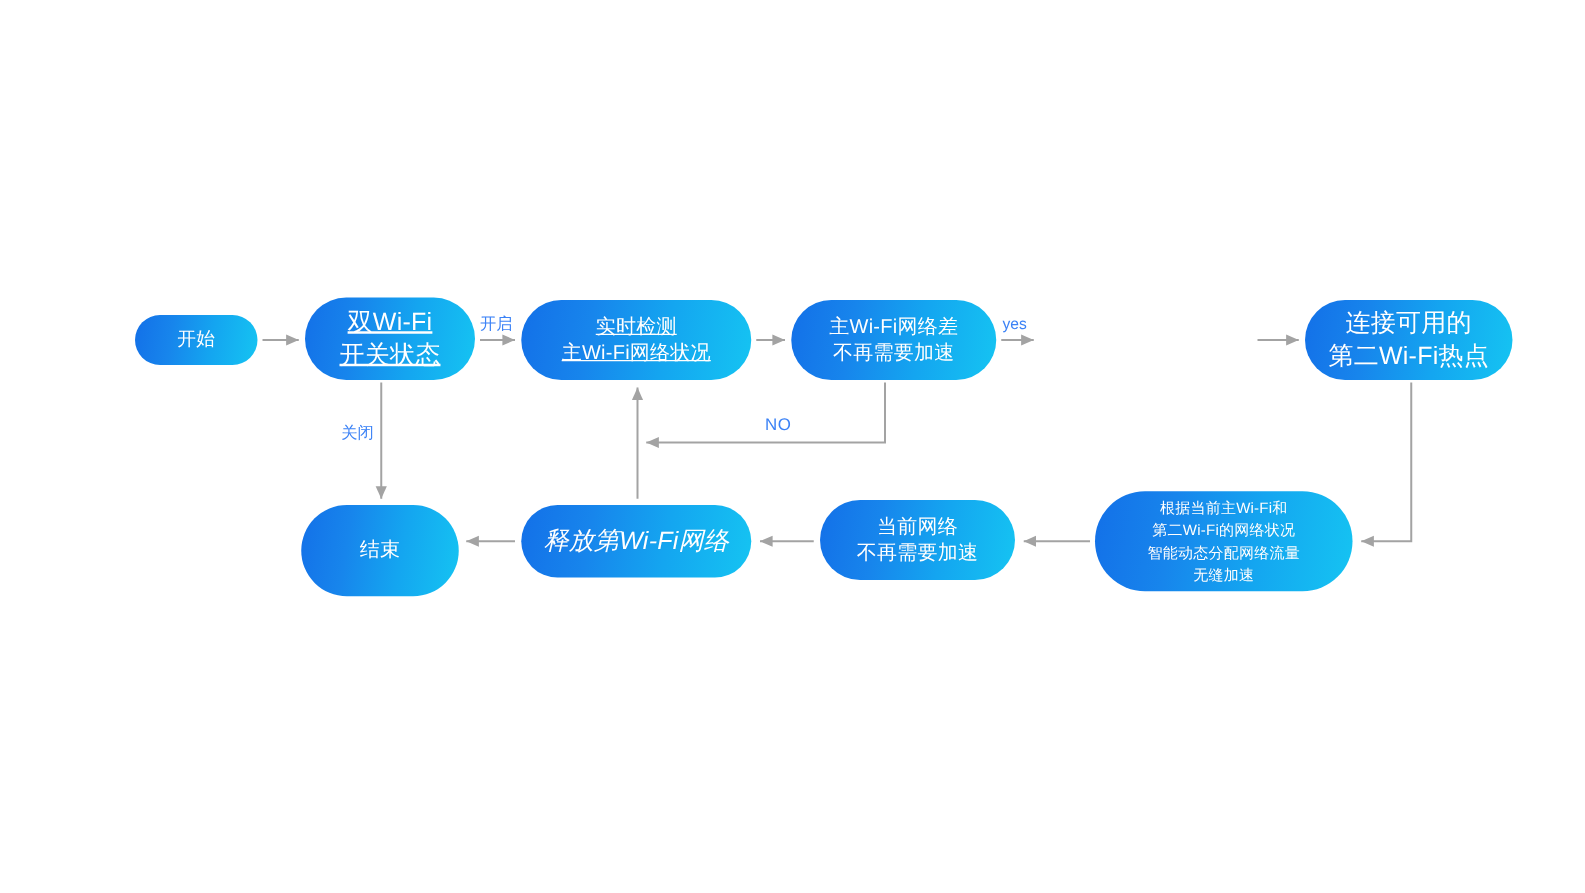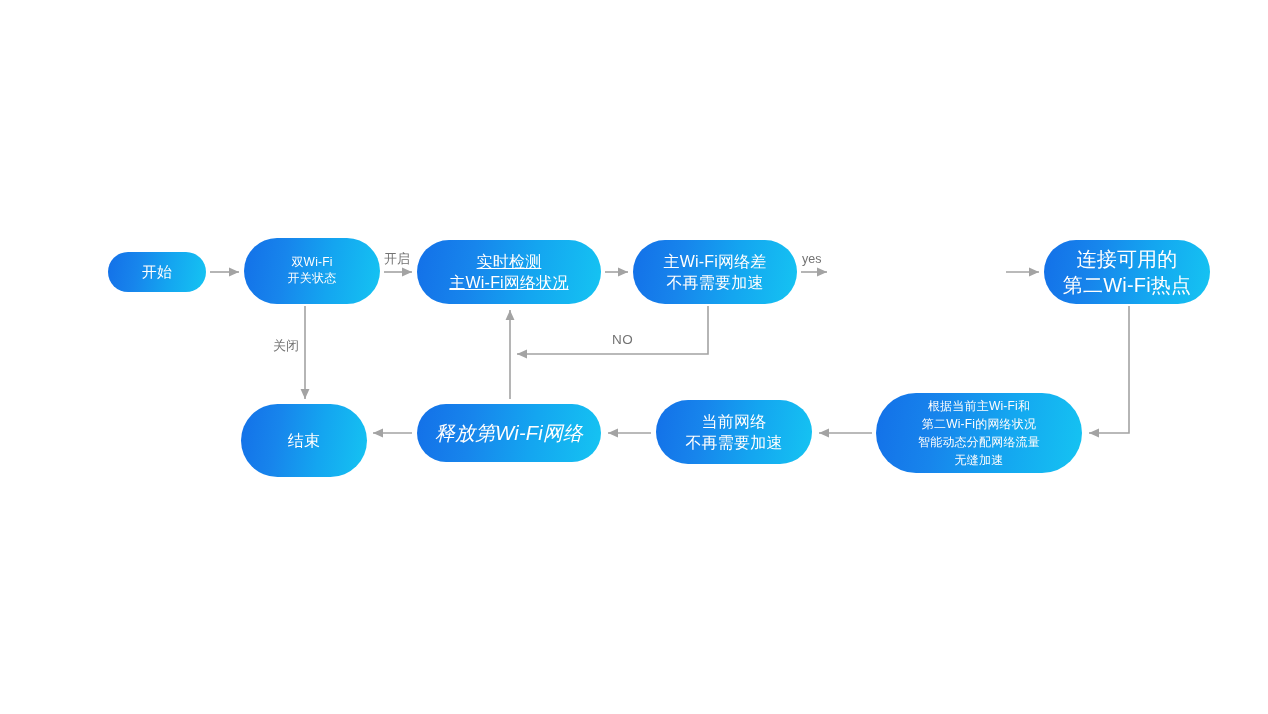--- a/index.html
+++ b/index.html
@@ -51,33 +51,33 @@
   .n-detect  { left: 385px; top: 240px; width: 184px; height: 64px; text-decoration: underline; }
   .n-cond    { left: 601px; top: 240px; width: 164px; height: 64px; }
   .n-activate{ left: 800px; top: 246px; width: 170px; height: 52px; }
   .n-connect { left: 1012px;top: 240px; width: 166px; height: 64px; }
   .n-smart   { left: 844px; top: 393px; width: 206px; height: 80px; }
   .n-nonneed { left: 624px; top: 400px; width: 156px; height: 64px; }
   .n-release { left: 385px; top: 404px; width: 184px; height: 58px; }
   .n-end     { left: 209px; top: 404px; width: 126px; height: 73px; }
 
   .n-start   .label { font-size: 15px; }
-  .n-switch  .label { font-size: 12px; }
+  .n-switch  .label { font-size: 20px; text-decoration: underline; }
   .n-detect  .label { font-size: 16px; }
   .n-cond    .label { font-size: 16px; }
   .n-activate .label{ font-size: 16px; }
   .n-connect .label { font-size: 20px; }
   .n-smart   .label { font-size: 12px; line-height: 1.5; }
   .n-nonneed .label { font-size: 16px; }
   .n-release .label { font-size: 20px; font-style: italic; }
   .n-end     .label { font-size: 16px; }
 
   .edge-label {
     position: absolute;
-    color: #737373;
+    color: #3b82f6;
     font-size: 12.5px;
     white-space: nowrap;
   }
   .el-open { left: 352px; top: 250px; font-size: 13px; }
   .el-yes  { left: 770px; top: 252px; font-size: 12.5px; }
   .el-close{ left: 241px; top: 337px; font-size: 13px; }
   .el-no   { left: 580px; top: 332px; font-size: 13.5px; letter-spacing: 0.5px; }
 </style>
 </head>
 <body>

